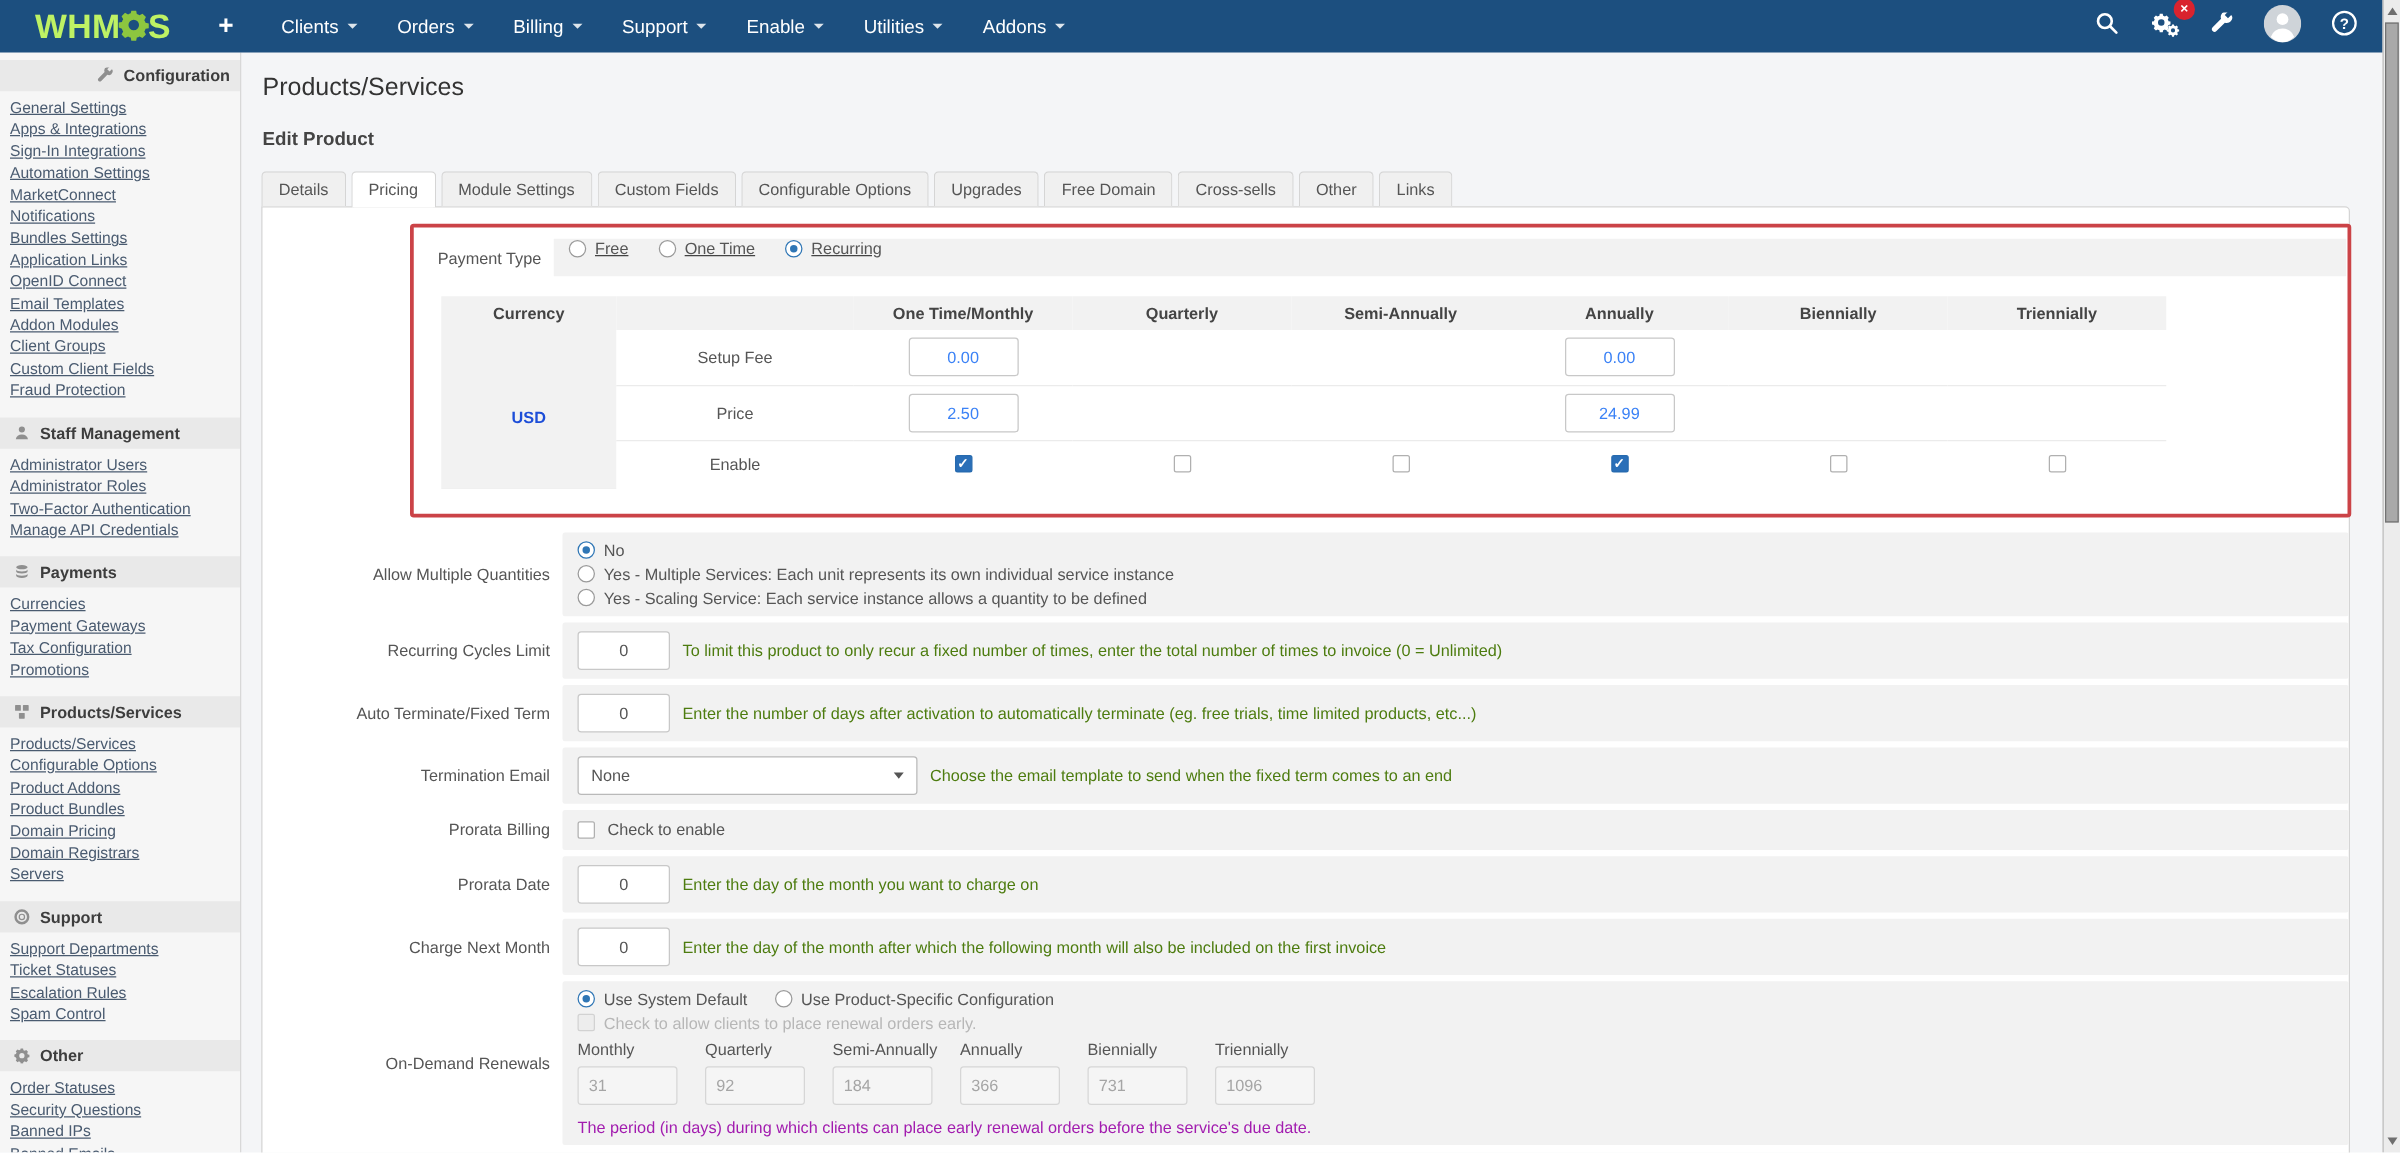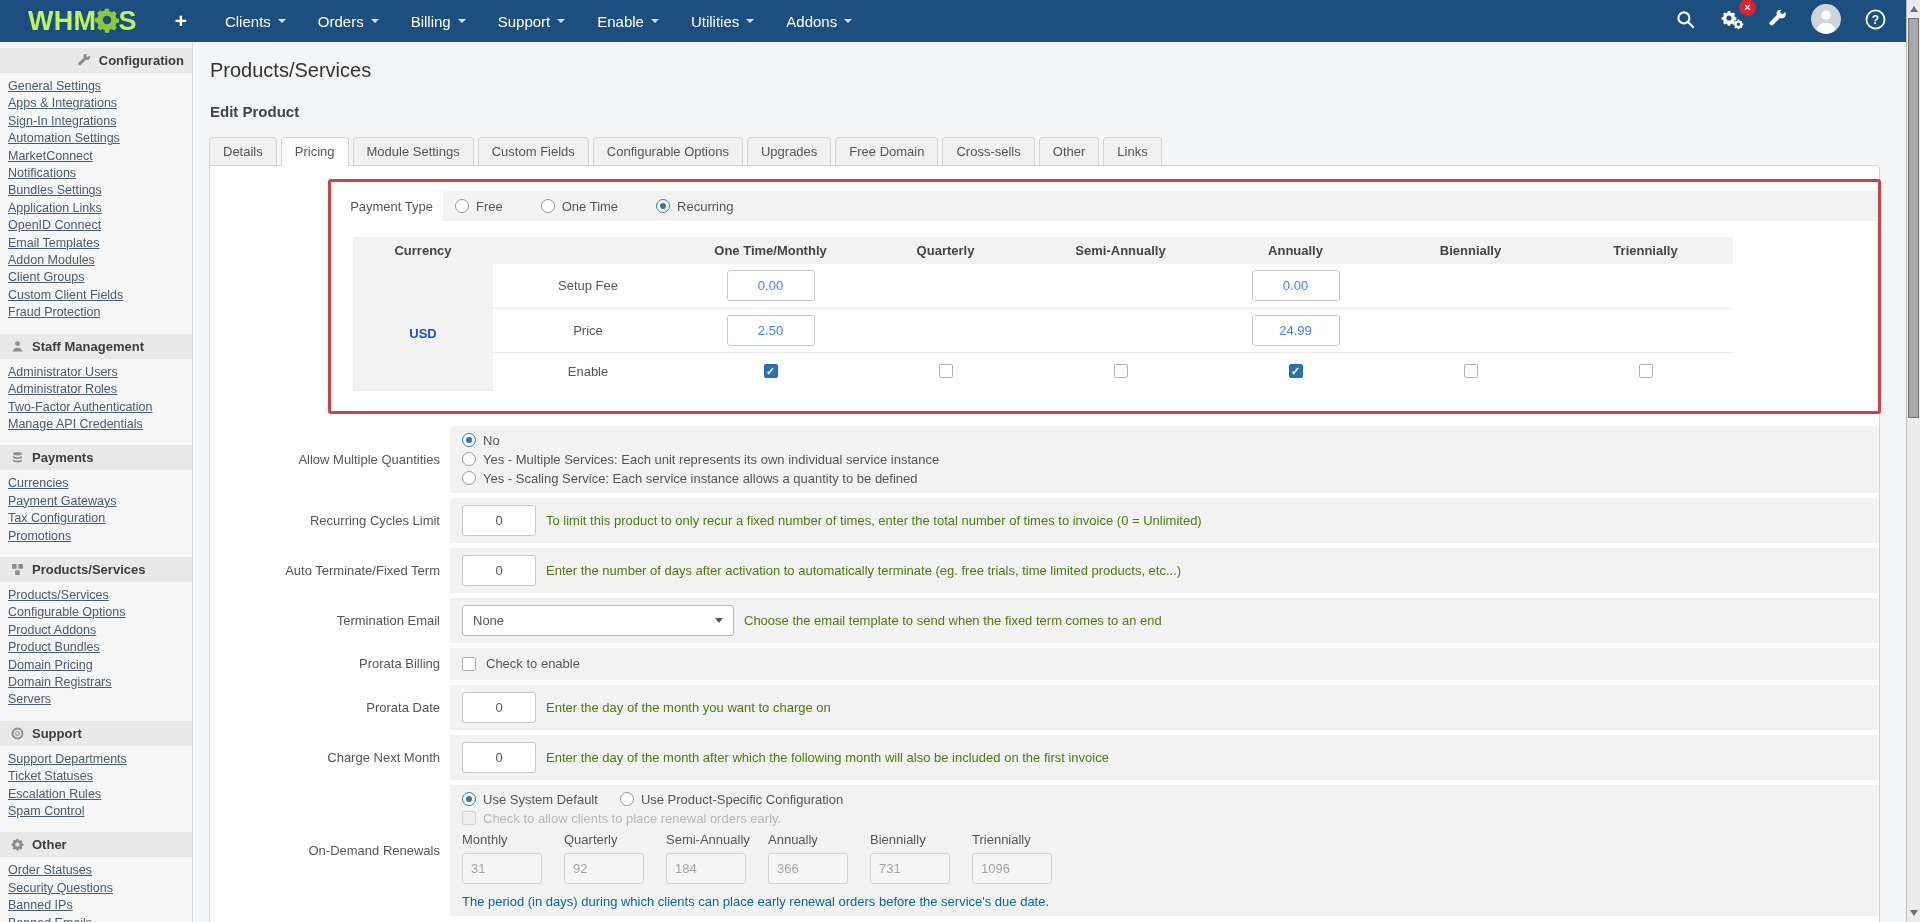--- a/index.html
+++ b/index.html
@@ -42,21 +42,21 @@
   .tab { font-size:13px; color:#555; background:#f0f0f0; border:1px solid #d5d5d5; border-bottom:none; border-radius:4px 4px 0 0; padding:6px 13px 6px; cursor:pointer; }
   .tab.active { background:#fff; padding-bottom:7px; margin-bottom:-1px; }
 
   .panel { margin:0 26px 0 15px; background:#fff; border:1px solid #d5d5d5; border-radius:0 4px 4px 4px; position:relative; z-index:1; padding:8px 0 14px; }
 
   
   .redbox { margin:5px -2px 12px 118px; border:3px solid #cb4347; border-radius:3px; padding:9px 0 20px; }
 
   .pt-row { display:flex; align-items:center; height:30px; }
   .pt-label { width:112px; text-align:right; padding-right:10px; font-size:13px; color:#555; flex:none; }
-  .pt-band { flex:1; height:30px; background:#f2f2f2; display:flex; align-items:center; gap:38px; padding-left:12px; margin-right:1px; }
+  .pt-band { flex:1; height:30px; background:#f2f2f2; display:flex; align-items:flex-start; gap:24px; padding-left:12px; margin-right:1px;text-decoration:underline; }
 
   .radio-line { display:flex; align-items:center; gap:7px; font-size:13px; color:#555; cursor:pointer; }
   .radio { width:14px; height:14px; border-radius:50%; border:1px solid #9a9a9a; background:#fff; position:relative; flex:none; }
   .radio.sel { border-color:#2f76b5; }
   .radio.sel::after { content:""; position:absolute; left:3px; top:3px; right:3px; bottom:3px; border-radius:50%; background:#2f76b5; }
 
   .cb { width:14px; height:14px; border:1px solid #b0b0b0; border-radius:2px; background:#fff; display:inline-flex; align-items:center; justify-content:center; flex:none; cursor:pointer; }
   .cb.on { background:#2a6fb8; border-color:#266aae; }
   .cb.on::after { content:"\2713"; color:#fff; font-size:11px; font-weight:bold; line-height:1; }
   .cb.dis { background:#ededed; border-color:#d2d2d2; cursor:default; }
@@ -84,21 +84,21 @@
   .selectbox { width:272px; height:31px; background:#fff; border:1px solid #b9b9b9; border-radius:3px; display:flex; align-items:center; justify-content:space-between; padding:0 10px; font-size:13px; color:#555; cursor:pointer; flex:none; }
   .chev { width:0; height:0; border-left:4px solid transparent; border-right:4px solid transparent; border-top:5px solid #555; }
 
   
   .od-radios { display:flex; gap:22px; }
   .od-early { display:flex; align-items:center; gap:7px; color:#b7b7b7; font-size:13px; }
   .od-cycles { display:flex; gap:22px; margin-top:2px; }
   .od-col { display:flex; flex-direction:column; align-items:flex-start; width:80px; }
   .od-col .od-lab { font-size:13px; color:#555; margin-bottom:6px; white-space:nowrap; }
   .od-col input { width:80px; height:31px; border:1px solid #d6d6d6; border-radius:3px; background:#f5f5f5; color:#a5a5a5; font-size:13px; padding-left:8px; font-family:"Liberation Sans",sans-serif; }
-  .od-help { font-size:13px; color:#0369a1; margin-top:6px; }
+  .od-help { font-size:13px; color:#a21caf; margin-top:6px; }
 </style>
 </head>
 <body>
 
 <div class="navbar">
   <div class="brand">
     <span>WHM</span>
     <span class="ic"><svg width="26" height="26" viewBox="0 0 16 16" fill="#8dc63f">
           <path fill-rule="evenodd" d="M6.8 1h2.4l.3 1.6c.5.1.9.3 1.3.6l1.5-.8 1.7 1.7-.8 1.5c.3.4.5.8.6 1.3l1.6.3v2.4l-1.6.3c-.1.5-.3.9-.6 1.3l.8 1.5-1.7 1.7-1.5-.8c-.4.3-.8.5-1.3.6l-.3 1.6H6.8l-.3-1.6c-.5-.1-.9-.3-1.3-.6l-1.5.8-1.7-1.7.8-1.5c-.3-.4-.5-.8-.6-1.3L.6 9.2V6.8l1.6-.3c.1-.5.3-.9.6-1.3l-.8-1.5 1.7-1.7 1.5.8c.4-.3.8-.5 1.3-.6zM8 5.4a2.6 2.6 0 1 0 0 5.2 2.6 2.6 0 0 0 0-5.2z"></path>
         </svg></span>

